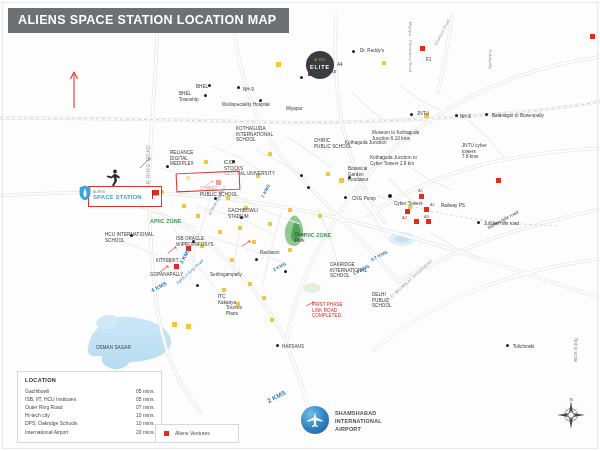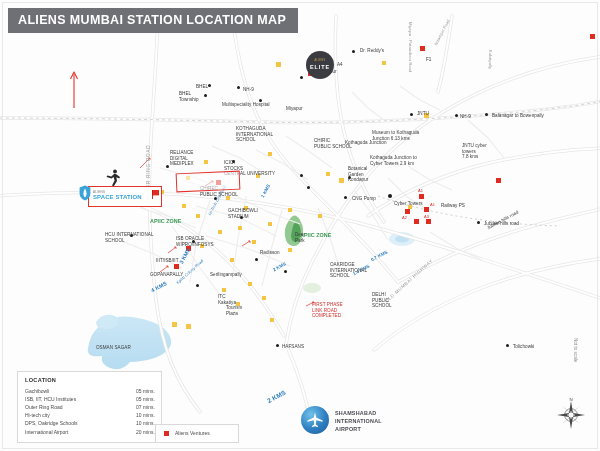--- a/index.html
+++ b/index.html
@@ -472,13 +472,13 @@
   </div>
 
   <div id="legend-ventures">
     <i class="lv-sq"></i>
     <span class="lv-tx">Aliens Ventures</span>
   </div>
 
   <div id="frame"></div>
 </div>
 
-<div id="title-banner">ALIENS MUMBAI STATION LOCATION MAP</div>
+<div id="title-banner">ALIENS SPACE STATION LOCATION MAP</div>
 
 </body></html>

